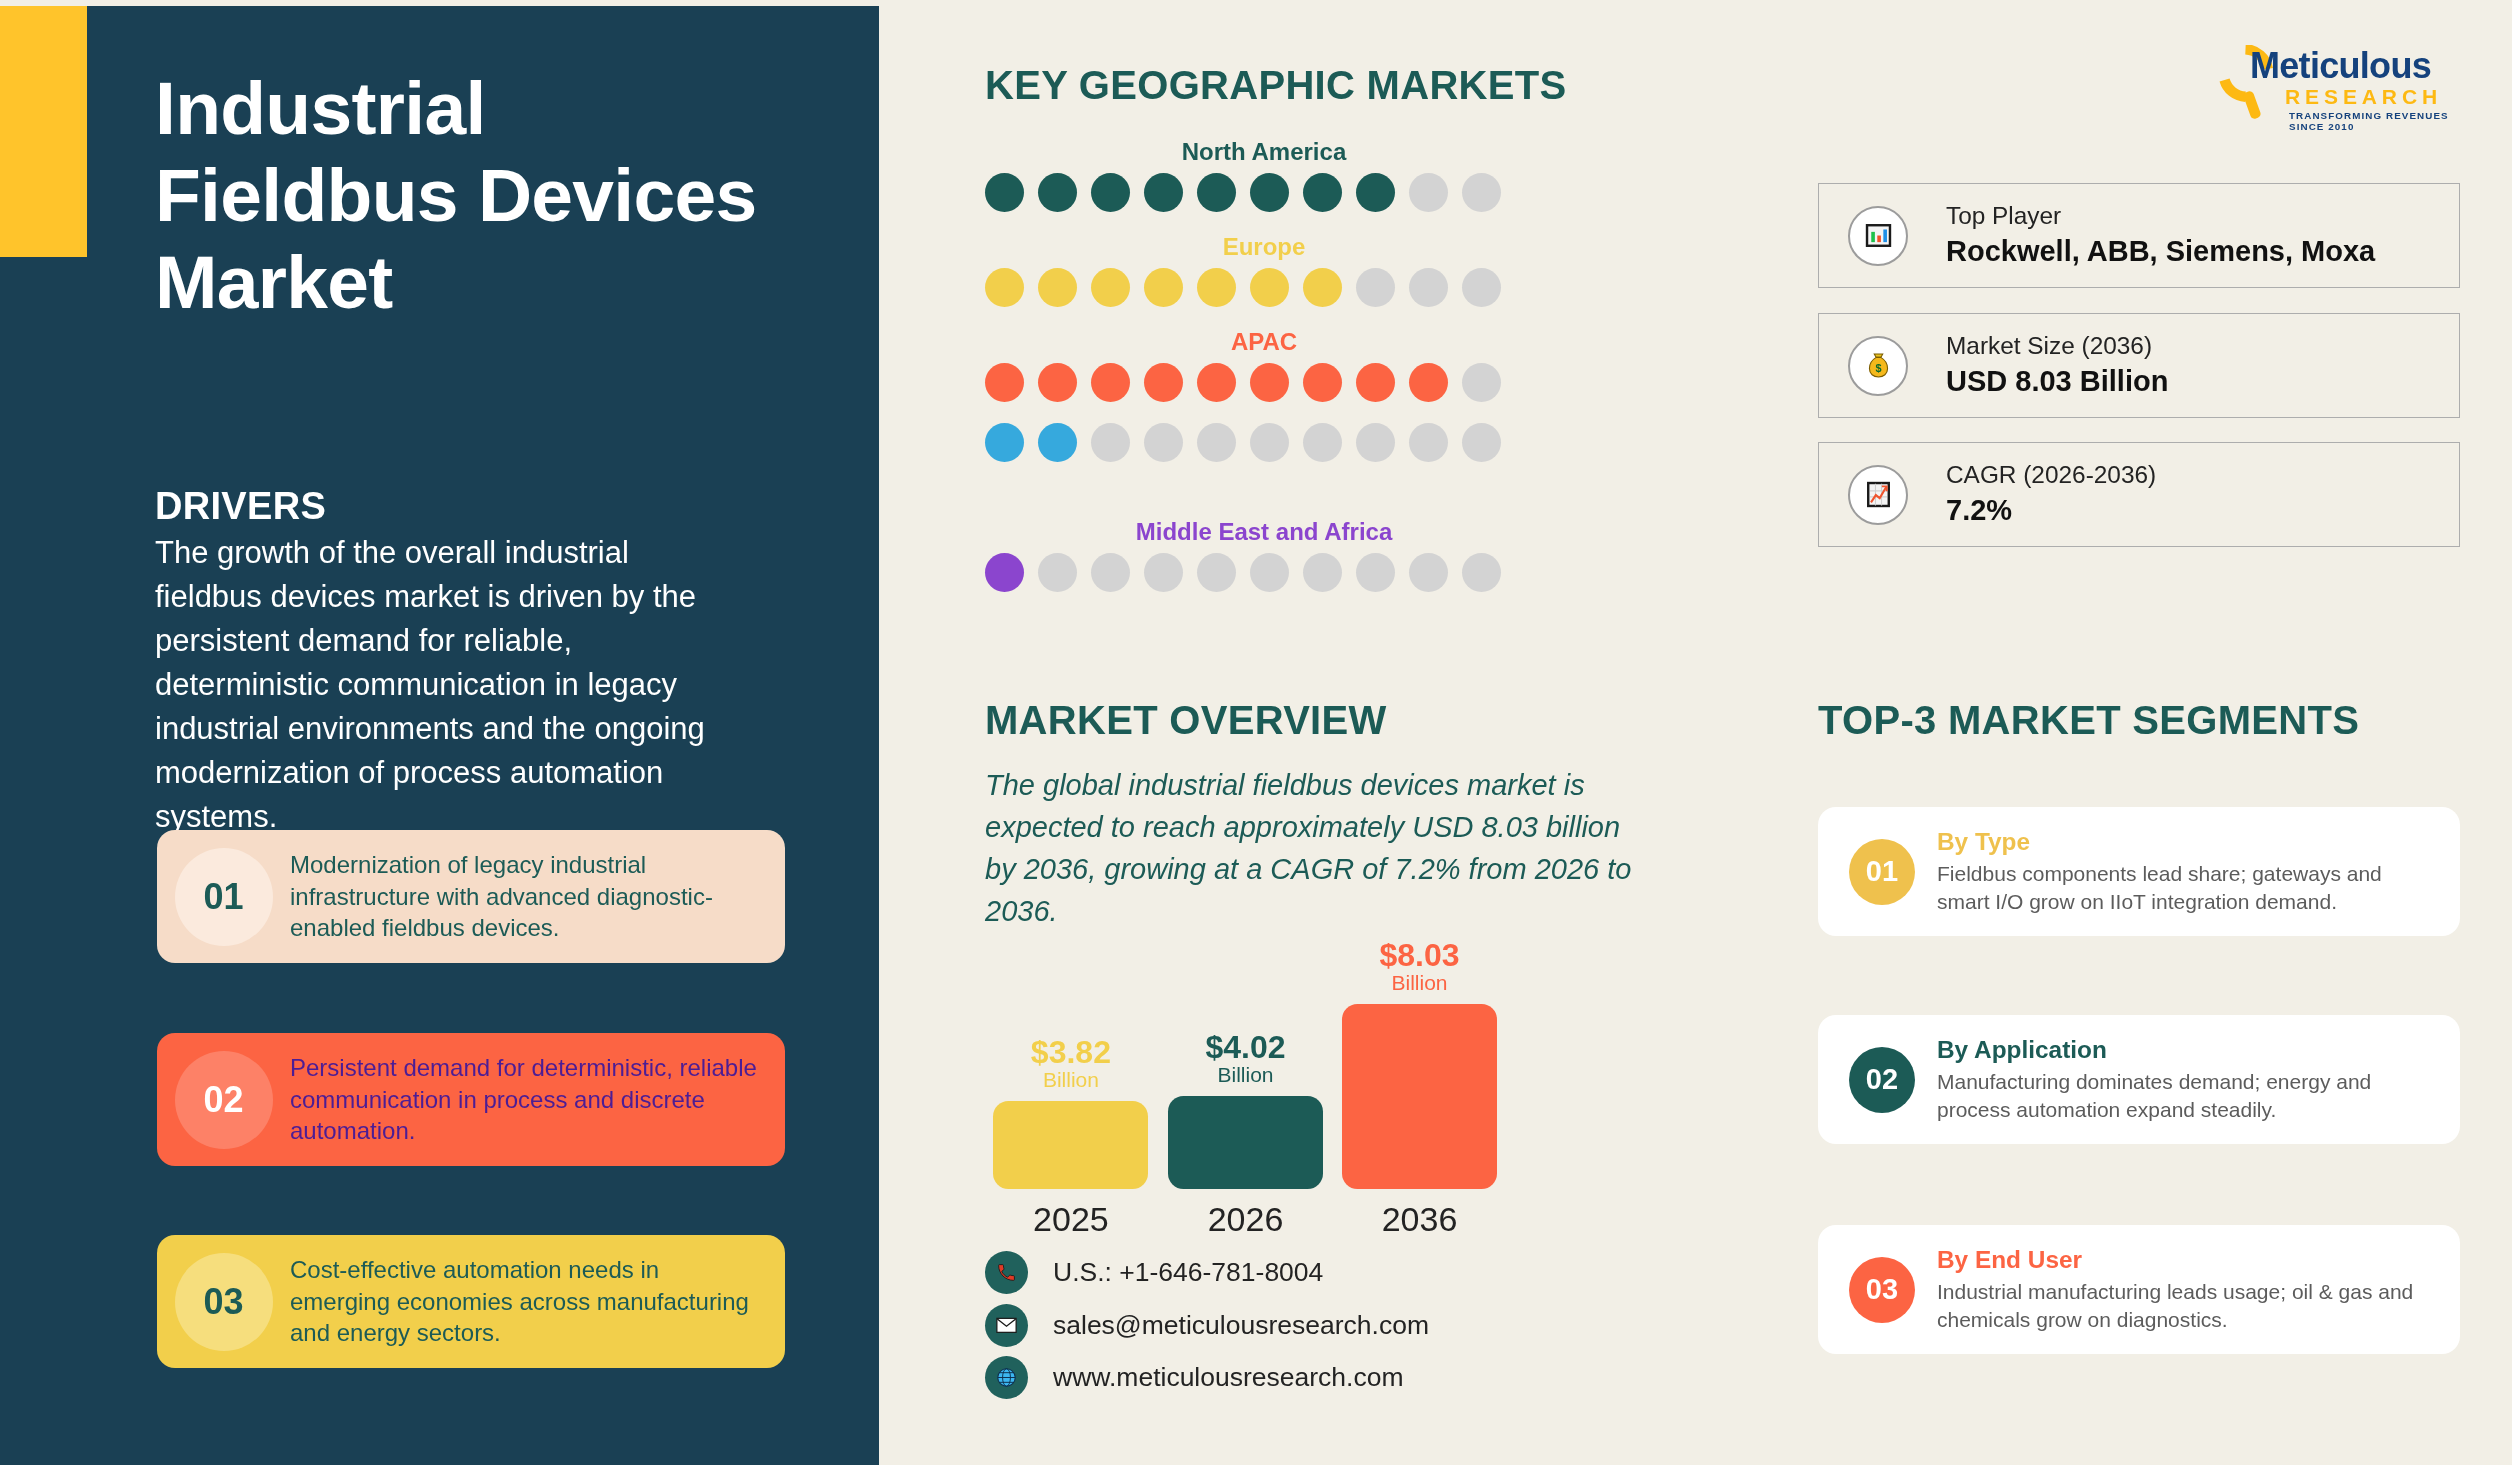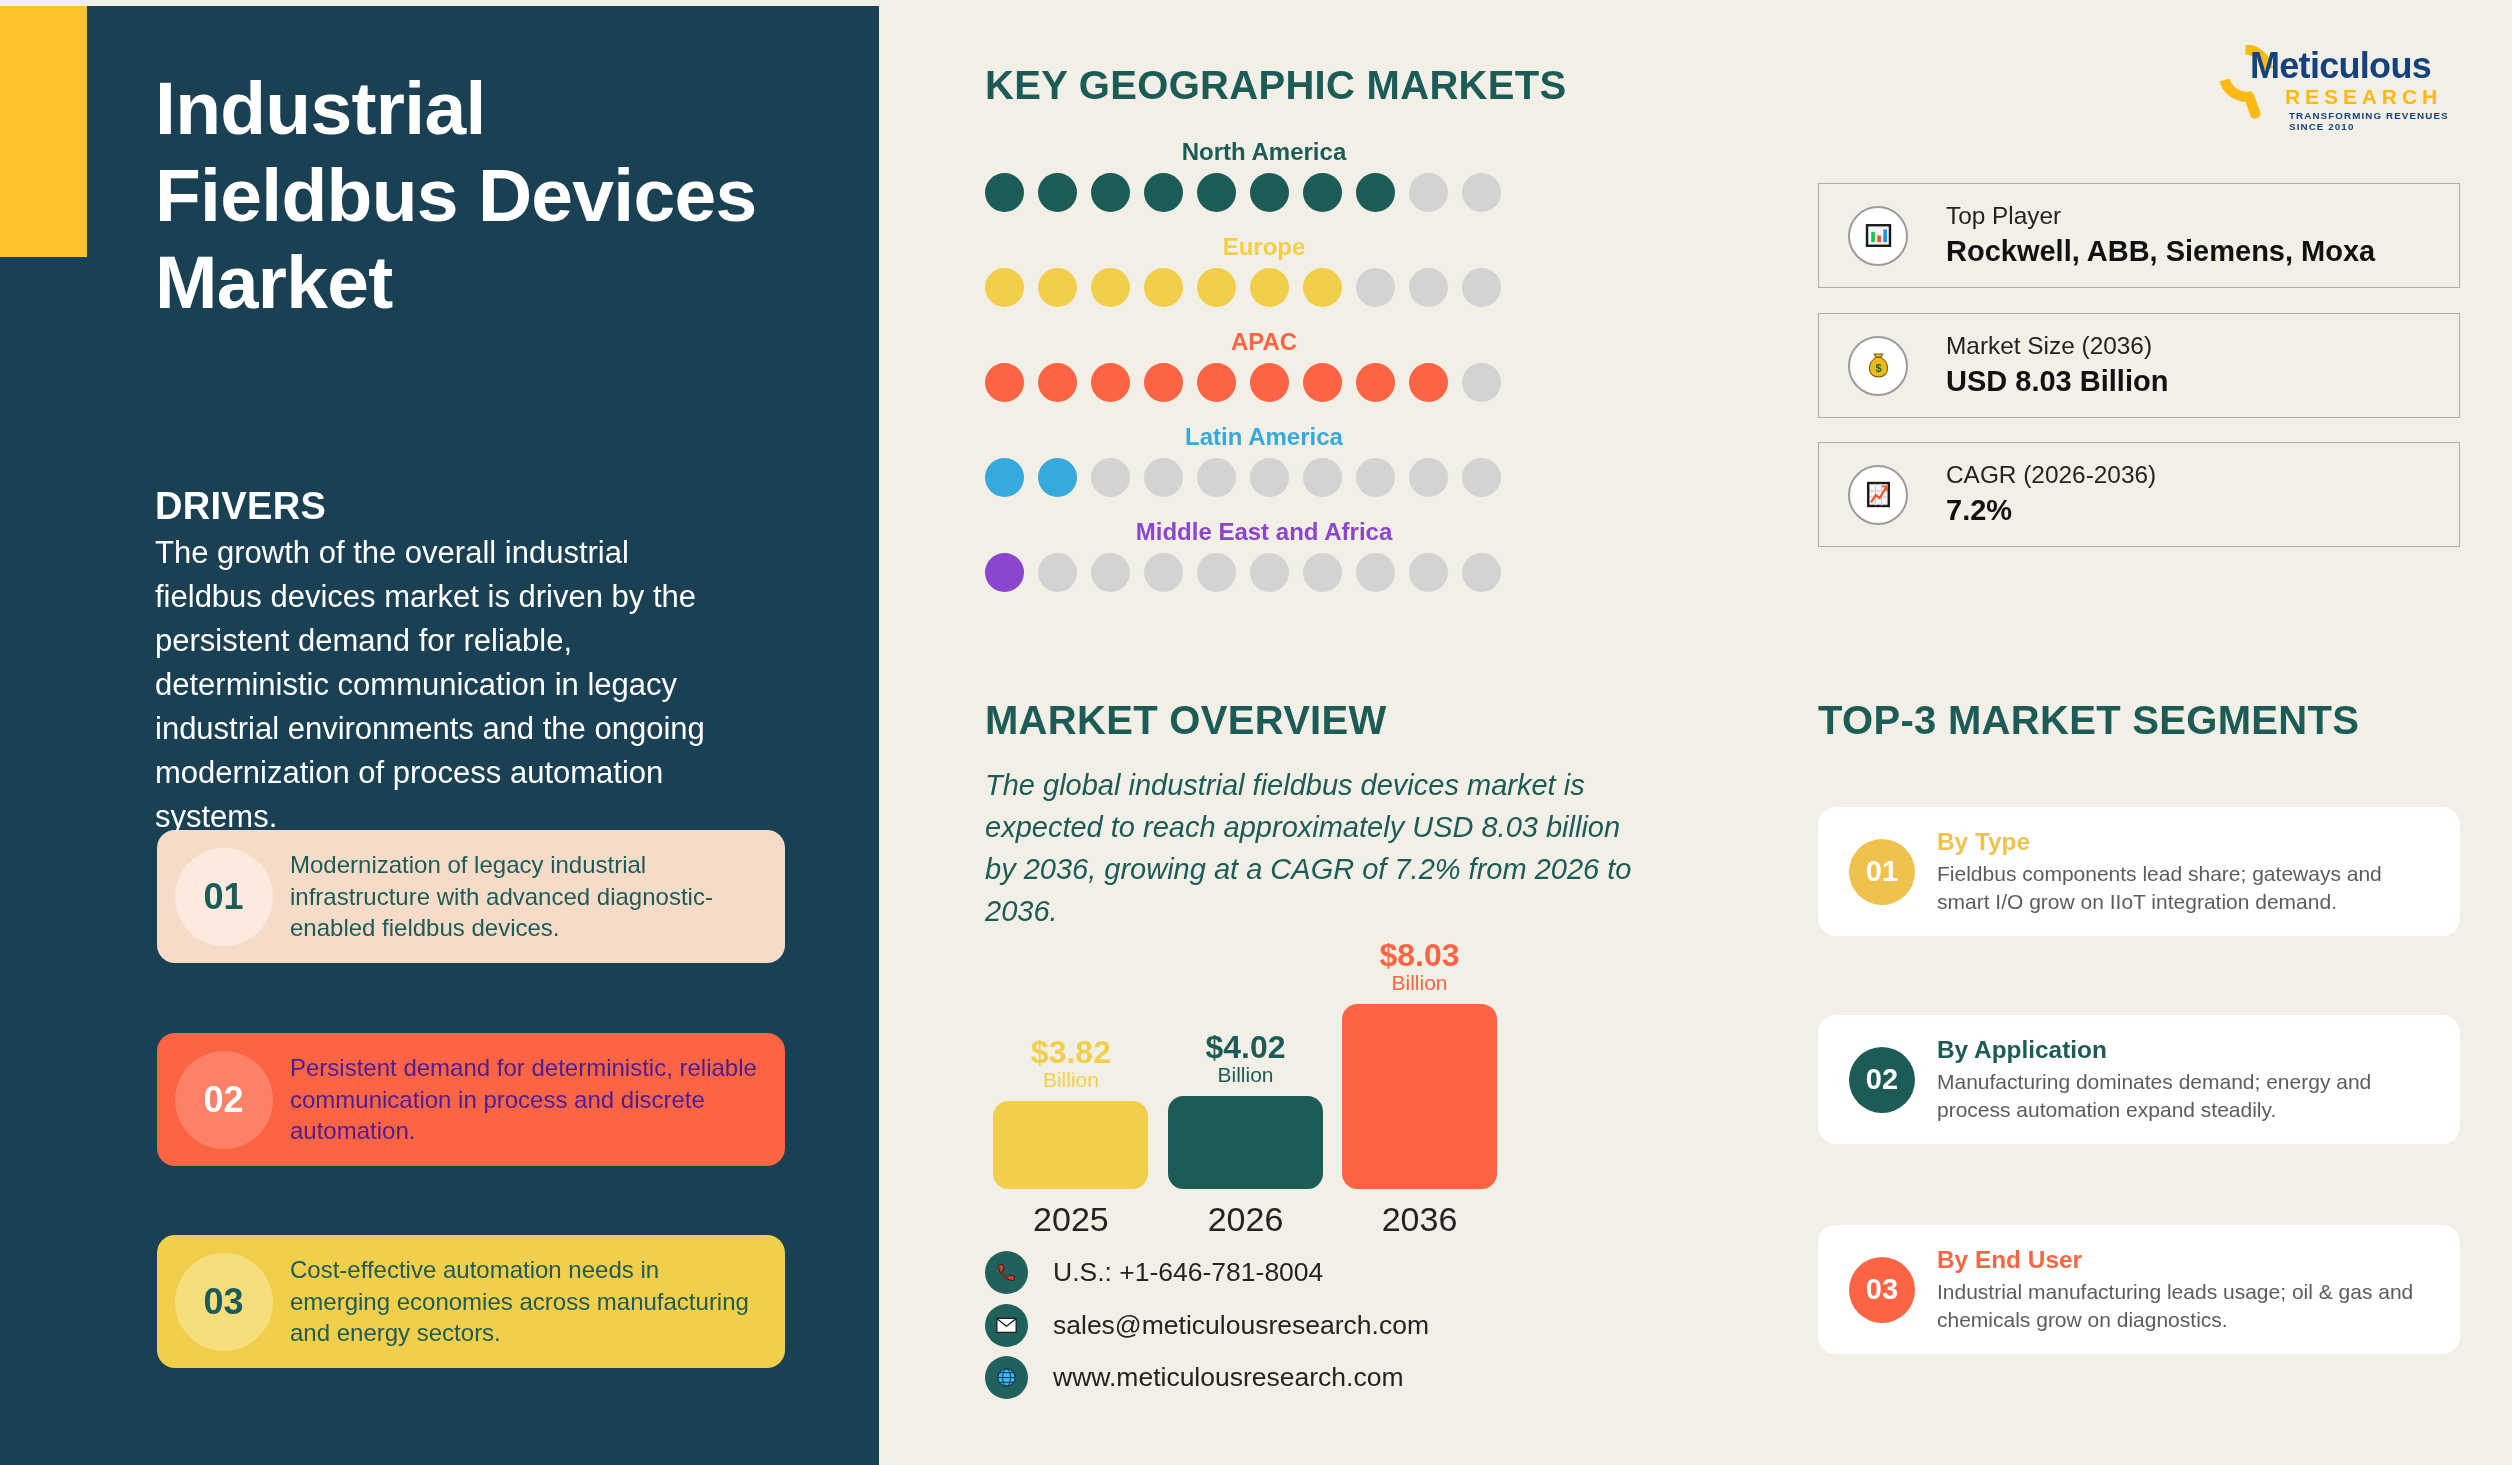--- a/index.html
+++ b/index.html
@@ -262,21 +262,20 @@
       <div class="geo-dot" style="background: rgb(252, 100, 67);"></div>
       <div class="geo-dot" style="background: rgb(252, 100, 67);"></div>
       <div class="geo-dot" style="background: rgb(252, 100, 67);"></div>
       <div class="geo-dot" style="background: rgb(252, 100, 67);"></div>
       <div class="geo-dot" style="background: rgb(252, 100, 67);"></div>
       <div class="geo-dot" style="background: rgb(252, 100, 67);"></div>
       <div class="geo-dot"></div>
     </div>
 </div>
 <div class="geo-row" id="geo-row-3">
-  <div class="geo-label" style="color: rgb(54, 169, 221);">Latin America</div>
   <div class="geo-dots">
       <div class="geo-dot" style="background: rgb(54, 169, 221);"></div>
       <div class="geo-dot" style="background: rgb(54, 169, 221);"></div>
       <div class="geo-dot"></div>
       <div class="geo-dot"></div>
       <div class="geo-dot"></div>
       <div class="geo-dot"></div>
       <div class="geo-dot"></div>
       <div class="geo-dot"></div>
       <div class="geo-dot"></div>

